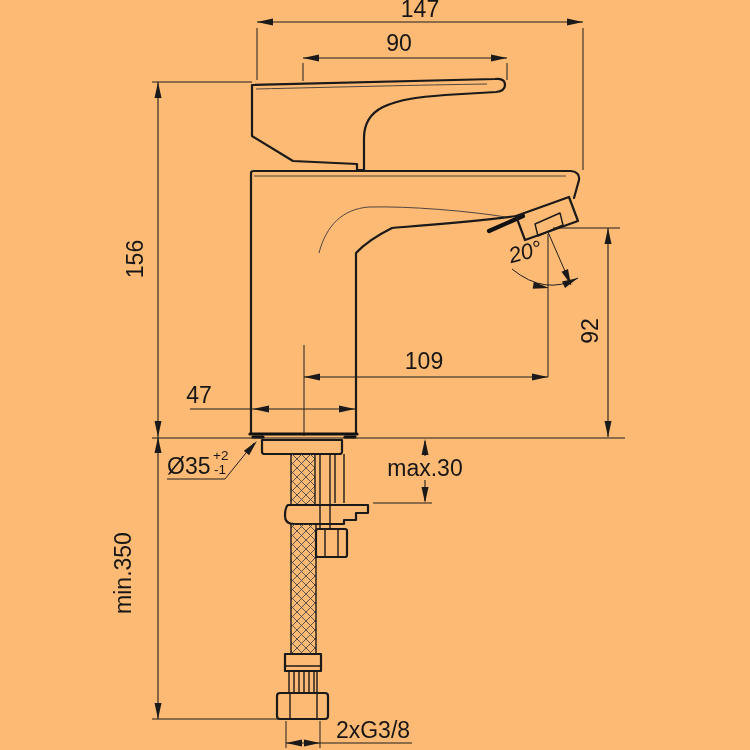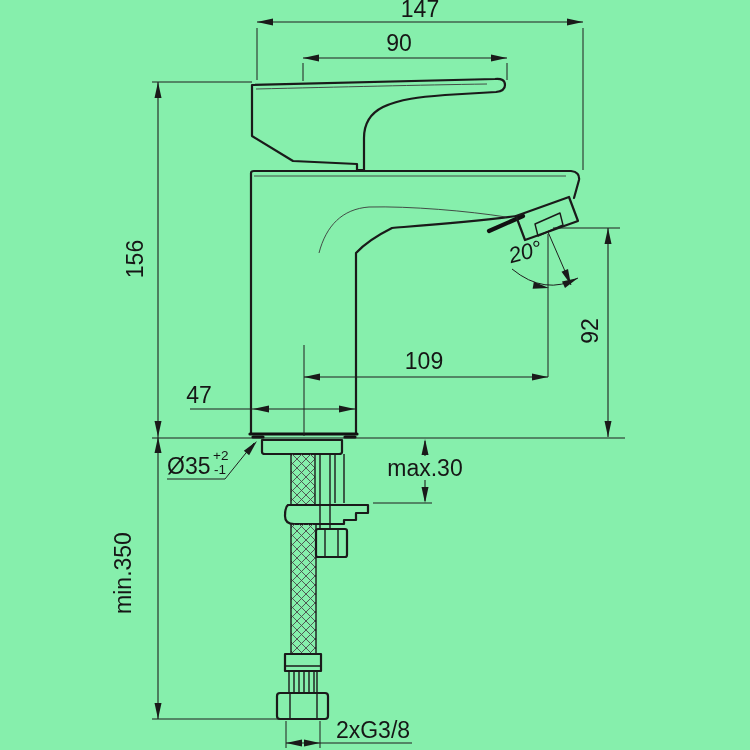--- a/index.html
+++ b/index.html
@@ -1,16 +1,16 @@
 <!DOCTYPE html>
 <html><head>
 <meta charset="utf-8">
 <style>
   html,body{margin:0;padding:0;background:#fff;}
-  .stage{position:relative;width:750px;height:750px;background:#86efac;overflow:hidden;
+  .stage{position:relative;width:750px;height:750px;background:#fdba74;overflow:hidden;
          font-family:"Liberation Sans",sans-serif;}
   svg{display:block;}
   .outline{fill:none;stroke:#1a1a1a;stroke-width:2.2;stroke-linejoin:round;stroke-linecap:round;}
   .outline-thin{fill:none;stroke:#1a1a1a;stroke-width:1.4;stroke-linejoin:round;}
   .accent{fill:none;stroke:#3a3a3a;stroke-width:0.9;}
   .heavy{fill:none;stroke:#111;stroke-width:3.2;stroke-linecap:round;}
   .shadow{fill:none;stroke:#111;stroke-width:4.2;stroke-linecap:round;}
   .dim{fill:none;stroke:#1f1f1f;stroke-width:1.1;}
   .ext{fill:none;stroke:#1f1f1f;stroke-width:1;}
   .arr{fill:#1a1a1a;stroke:none;}

